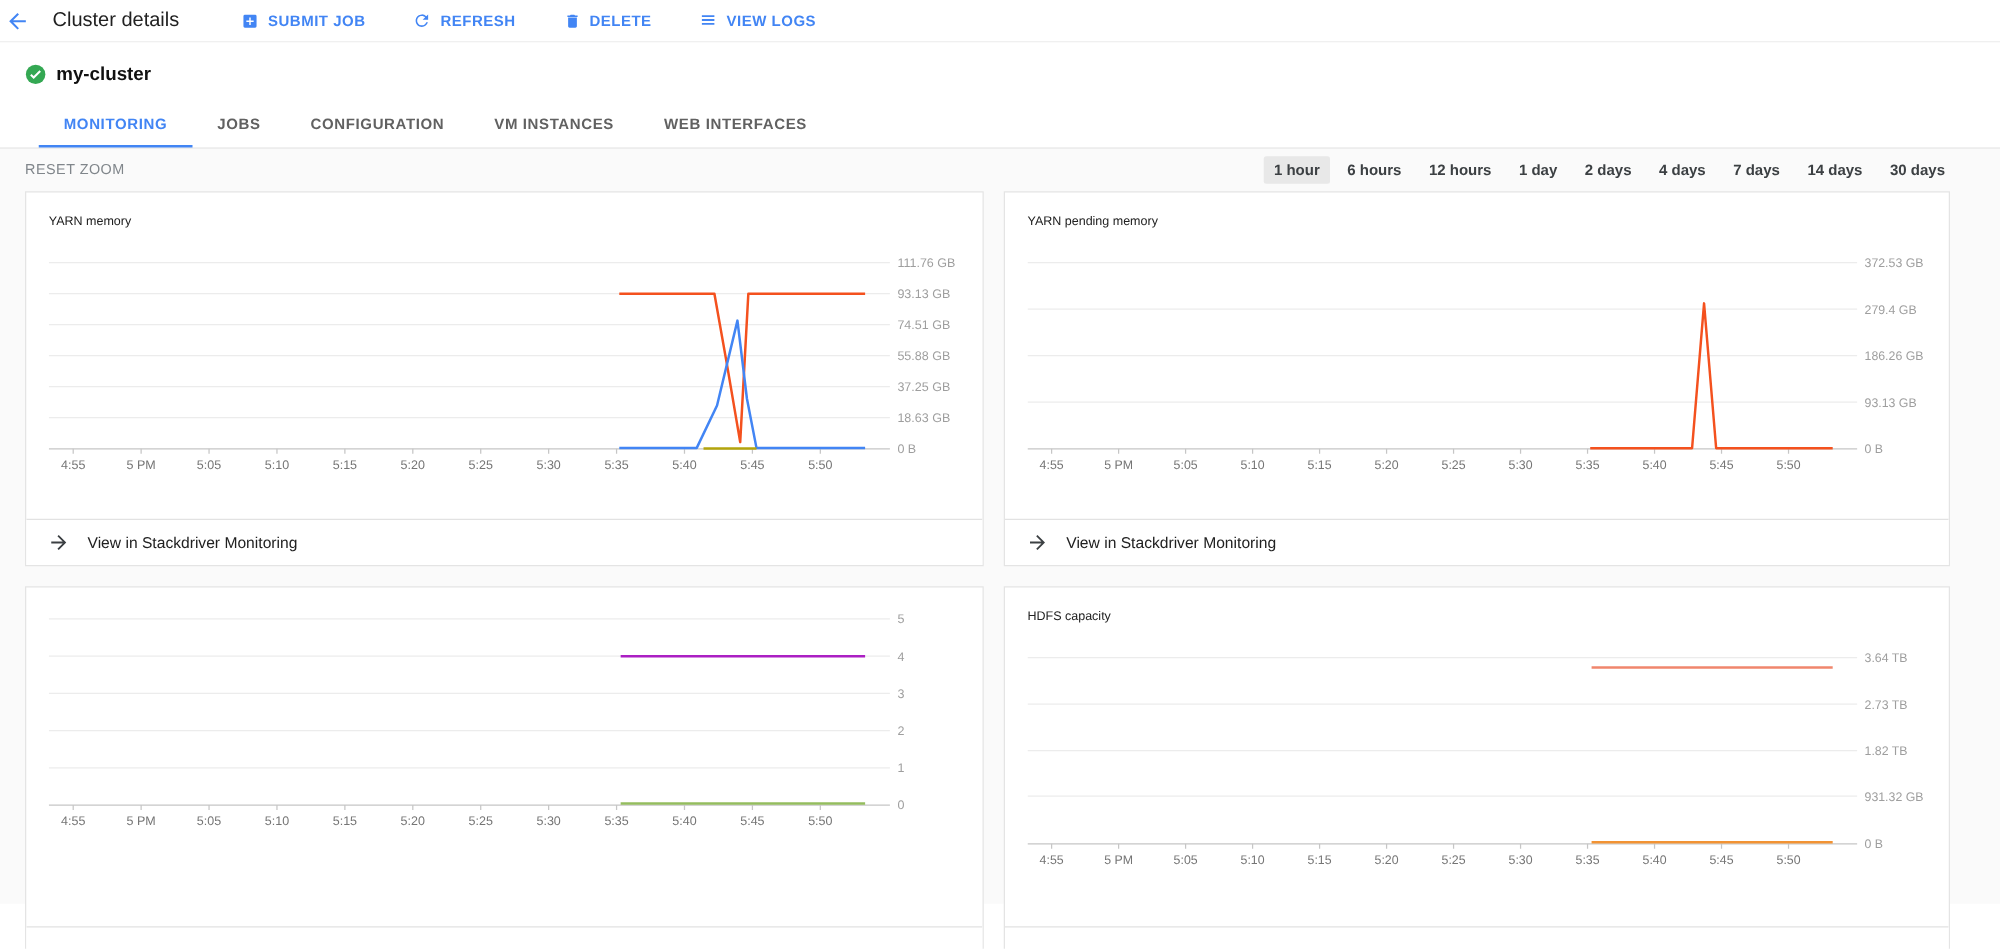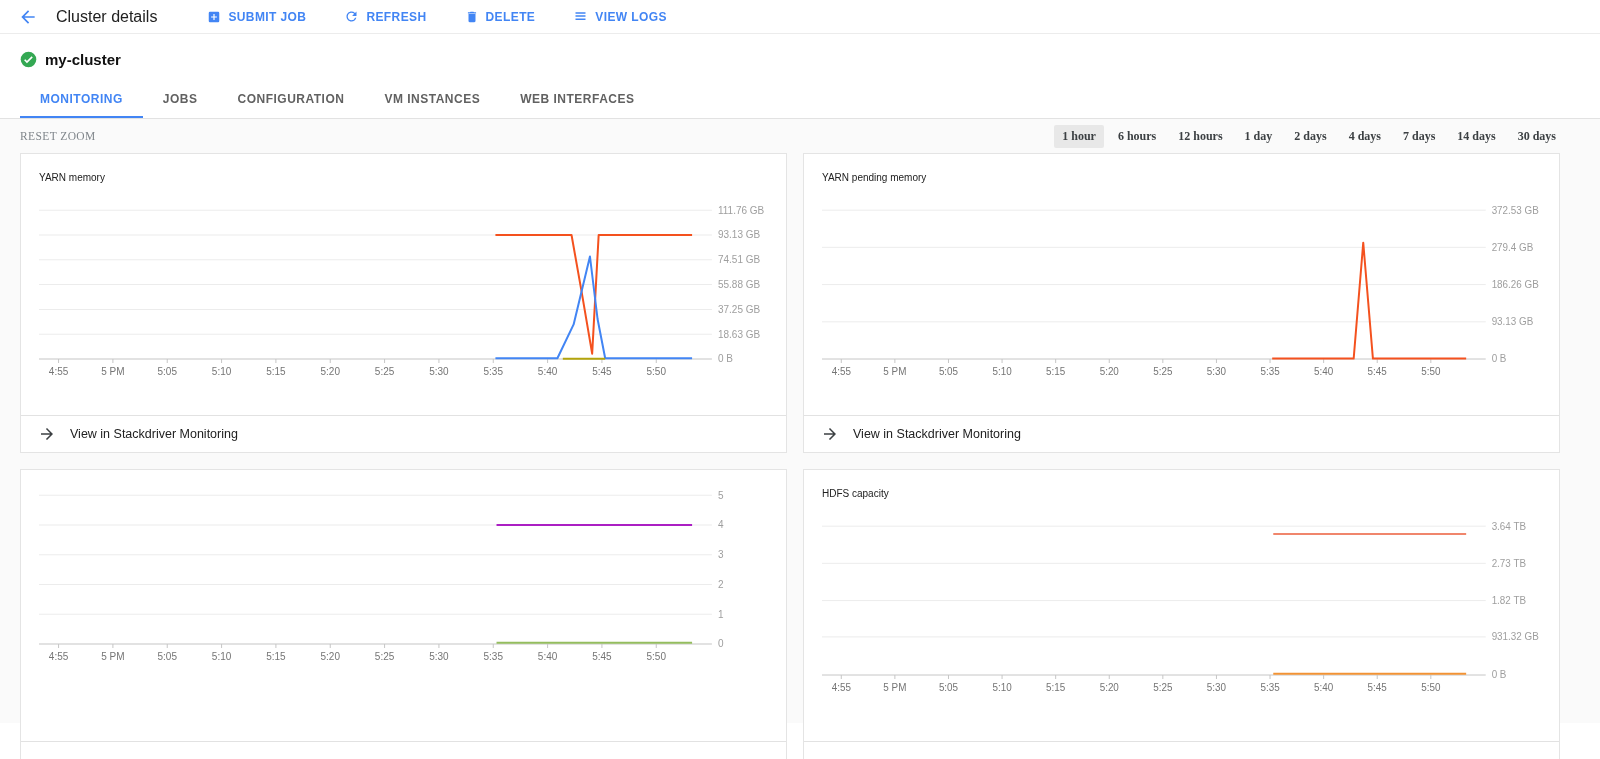--- a/index.html
+++ b/index.html
@@ -2,43 +2,43 @@
 <html><head>
 <meta charset="utf-8">
 <style>
   * { margin:0; padding:0; box-sizing:border-box; }
   html,body { width:1600px; height:759px; overflow:hidden; background:#fff;
     font-family:"Liberation Sans", sans-serif; color:#212121; }
   .app { width:1600px; height:759px; position:relative; }
 
   
   .hdr { height:34px; display:flex; align-items:center; background:#fff;
-    border-bottom:1px solid #ececec; padding-left:14px; }
+    border-bottom:1px solid #ececec; }
   .back-btn { border:none; background:none; cursor:pointer; width:28px; height:28px;
     display:flex; align-items:center; justify-content:center; }
   .hdr h1 { font-size:16px; font-weight:400; color:#212121; margin-left:14px; }
   .hdr-actions { display:flex; align-items:flex-end; margin-left:50px; gap:38px; }
   .hdr-action { display:flex; align-items:center; gap:7px; border:none; background:none;
     cursor:pointer; color:#4285f4; font-family:inherit; font-size:12px; font-weight:700;
     letter-spacing:.4px; }
 
   
   .cluster-row { display:flex; align-items:center; gap:8px; padding:17px 0 12px 20px; background:#fff; }
   .cluster-row .name { font-size:15px; font-weight:700; color:#111; }
 
   
-  .tabbar { display:flex; border-bottom:1px solid #e2e2e2; background:#fff; padding-left:20px; }
+  .tabbar { display:flex; border-bottom:1px solid #e2e2e2; background:#fff; padding-left:31px; }
   .tab { padding:12px 20px 10px; font-size:12px; font-weight:700; letter-spacing:.5px;
     color:#616161; cursor:pointer; border-bottom:2px solid transparent; }
   .tab.active { color:#4285f4; border-bottom-color:#4285f4; }
 
   
   .content { background:#fafafa; height:604px; }
   .controls { height:34px; display:flex; align-items:center; justify-content:space-between;
-    padding:0 36px 0 20px;font-family:Liberation Serif, serif; }
+    padding:0 36px 0 20px; }
   .reset-zoom { font-size:11.5px; letter-spacing:.4px; color:#80868b; background:none;
     border:none; cursor:pointer; font-family:inherit; }
   .ranges { display:flex; align-items:center; gap:6px; }
   .range { font-size:12px; font-weight:700; color:#3c4043; padding:4px 8px; cursor:pointer;
     border-radius:2px; background:none; border:none; font-family:inherit; }
   .range.selected { background:#e8e8e8; }
 
   .grid { display:grid; grid-template-columns:767px 757px; grid-template-rows:300px 310px;
     gap:16px; padding:0 40px 0 20px; }
   .card { background:#fff; border:1px solid #e4e4e4; position:relative; overflow:hidden; }

